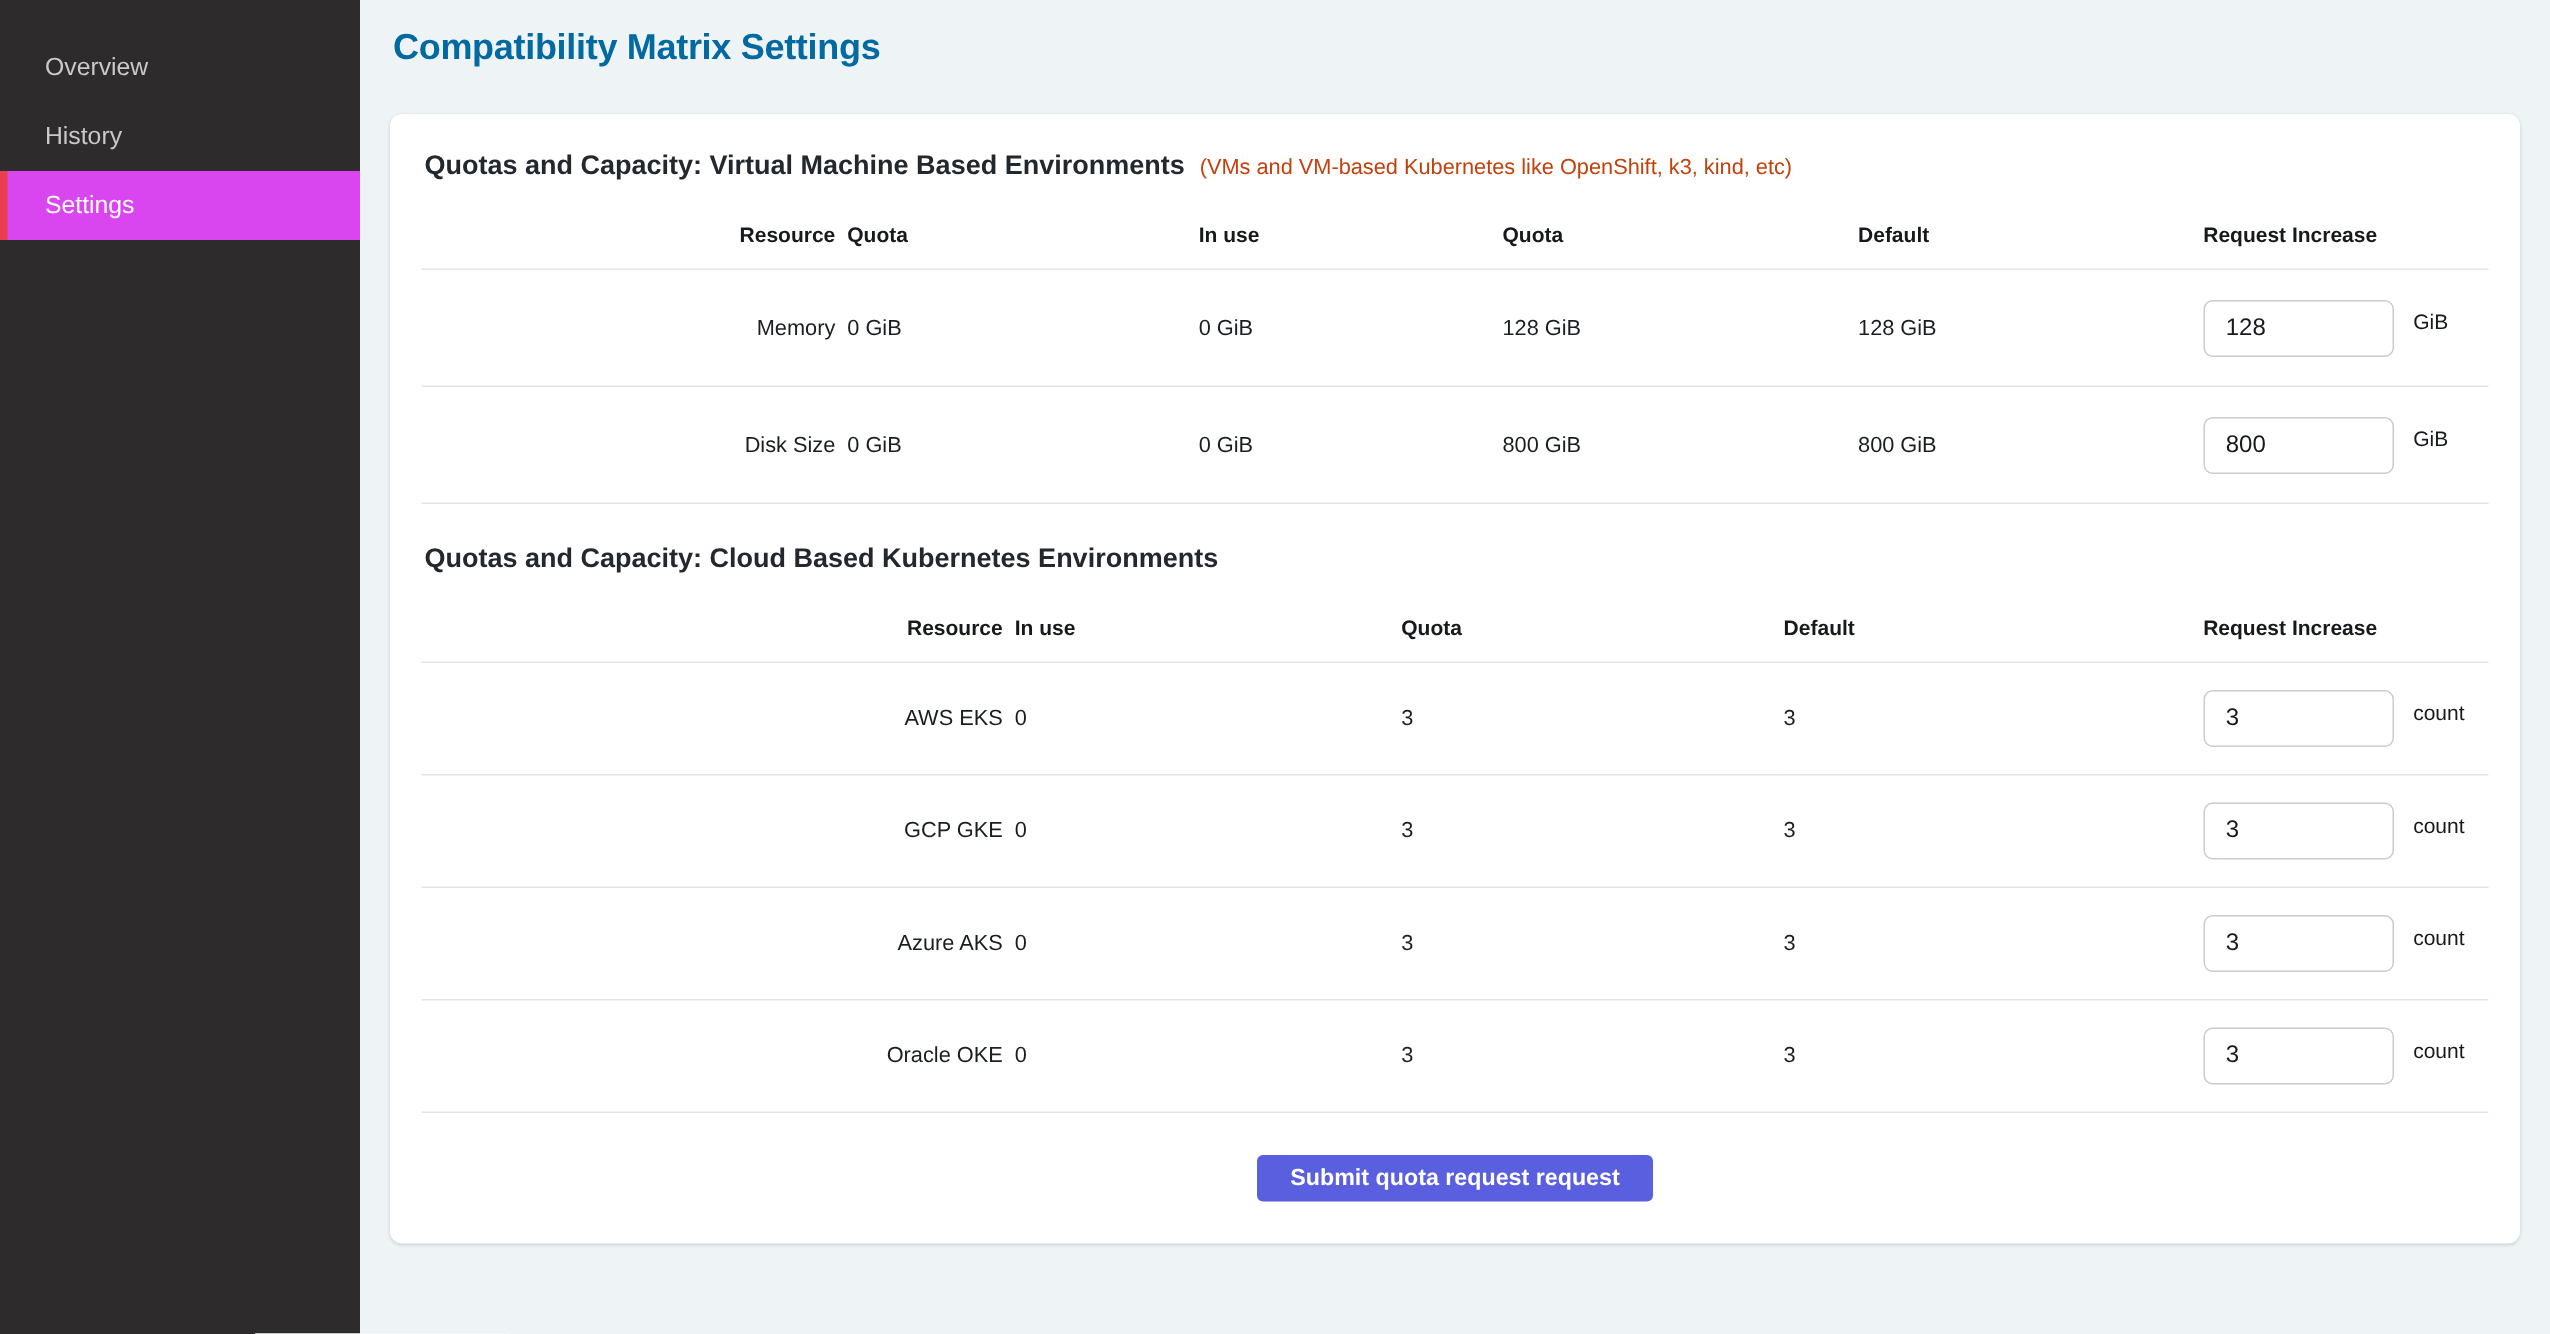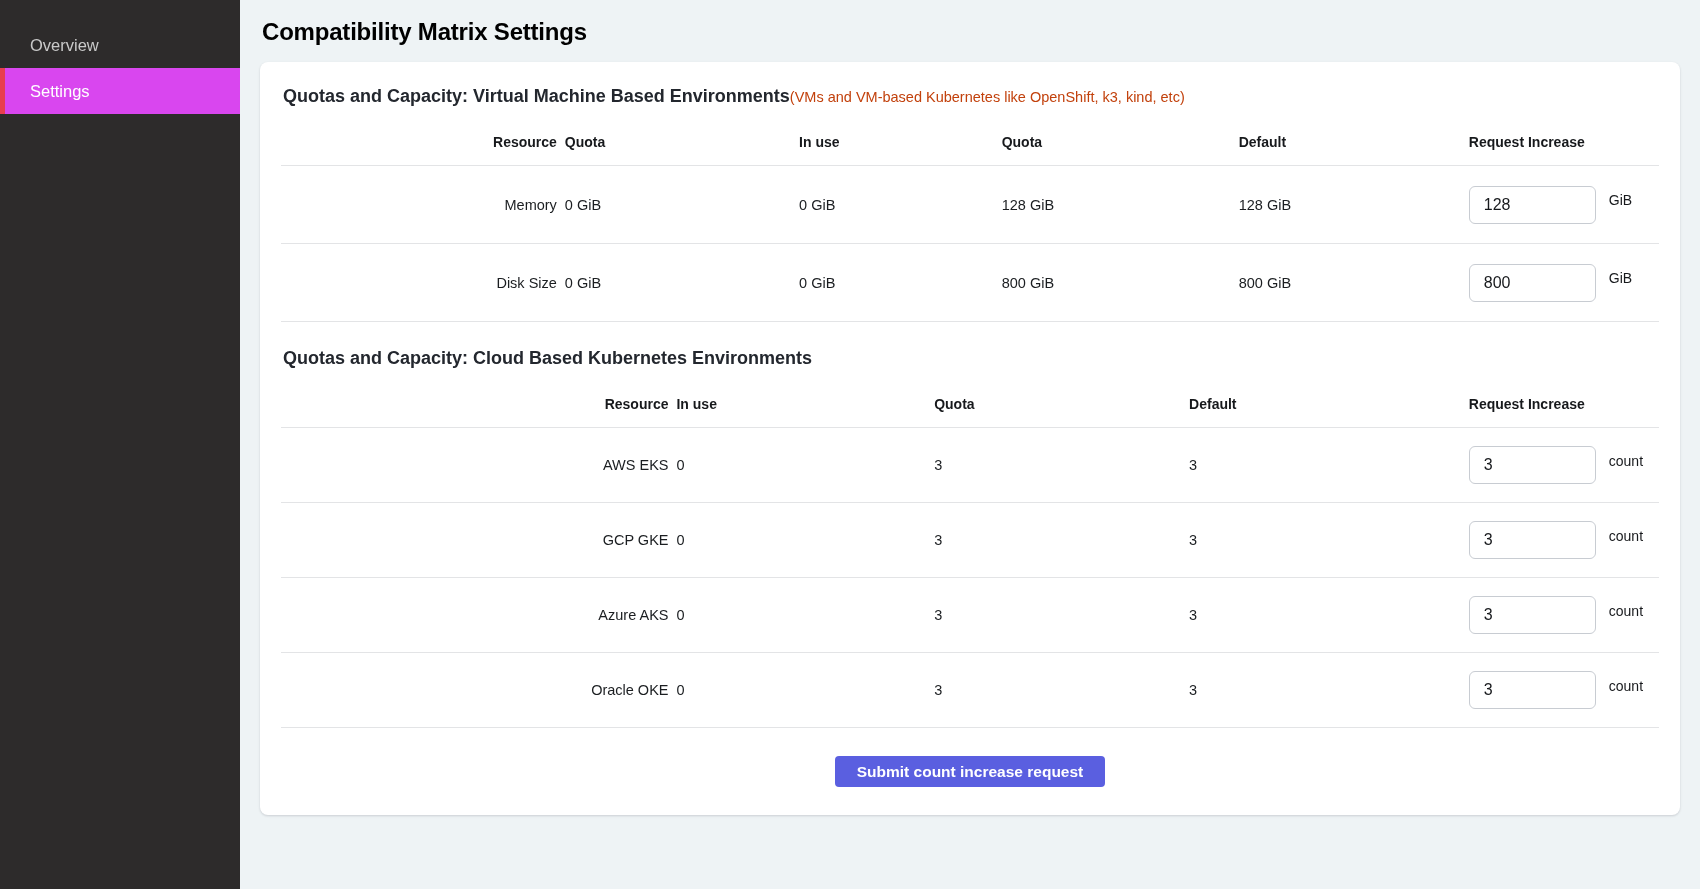--- a/index.html
+++ b/index.html
@@ -30,33 +30,33 @@
   .nav-item.active { background: #d946ef; color: #ffffff; }
   .accent-bar {
     position: absolute; left: 0; top: 0;
     width: 5px; height: 100%;
     background: #e83e4f;
   }
 
   
   .main { flex: 1; padding: 18px 20px 0 20px; }
   .page-title {
-    margin: 0 0 16px 2px;
+    margin: 0 0 30px 2px;
     font-size: 24px; font-weight: 700;
     letter-spacing: -0.2px;
-    color: #000000;
+    color: #0369a1;
   }
   .card {
     background: #ffffff;
     border-radius: 8px;
     box-shadow: 0 1px 2px rgba(16,24,40,.06), 0 1px 3px rgba(16,24,40,.10);
     padding: 24px 21px 16px 21px;
   }
 
-  .section-head { display: flex; align-items: baseline; margin-left: 2px; }
+  .section-head { display: flex; align-items: baseline; gap: 10px; margin-left: 2px; }
   .section-head.second { margin-top: 26px; }
   .section-title { font-size: 18px; font-weight: 700; color: #23272e; }
   .section-subtitle { font-size: 14.5px; color: #c2410c; }
 
   
   table { width: 100%; border-collapse: collapse; table-layout: fixed; }
   .quota-table { margin-top: 12px; }
   thead tr, tbody tr { border-bottom: 1px solid #e3e4e6; }
   th {
     text-align: left;
@@ -98,20 +98,23 @@
     font-family: inherit;
     cursor: pointer;
   }
 </style>
 </head>
 <body>
 
 <aside class="sidebar">
   <div class="nav-item">
     <span>Overview</span>
+  </div>
+  <div class="nav-item">
+    <span>History</span>
   </div>
   <div class="nav-item active">
     <span class="accent-bar"></span>
     <span>Settings</span>
   </div>
 </aside>
 
 <main class="main">
   <h1 class="page-title">Compatibility Matrix Settings</h1>
 
@@ -238,17 +241,17 @@
               <div class="request-wrap">
                 <input type="text" class="quota-input" value="3" style="">
                 <span class="unit-label">count</span>
               </div>
             </td>
           </tr>
         </tbody>
     </table>
 
     <div class="card-footer">
-      <button class="submit-btn">Submit count increase request</button>
+      <button class="submit-btn">Submit quota request request</button>
     </div>
 
   </div>
 </main>
 
 </body></html>

